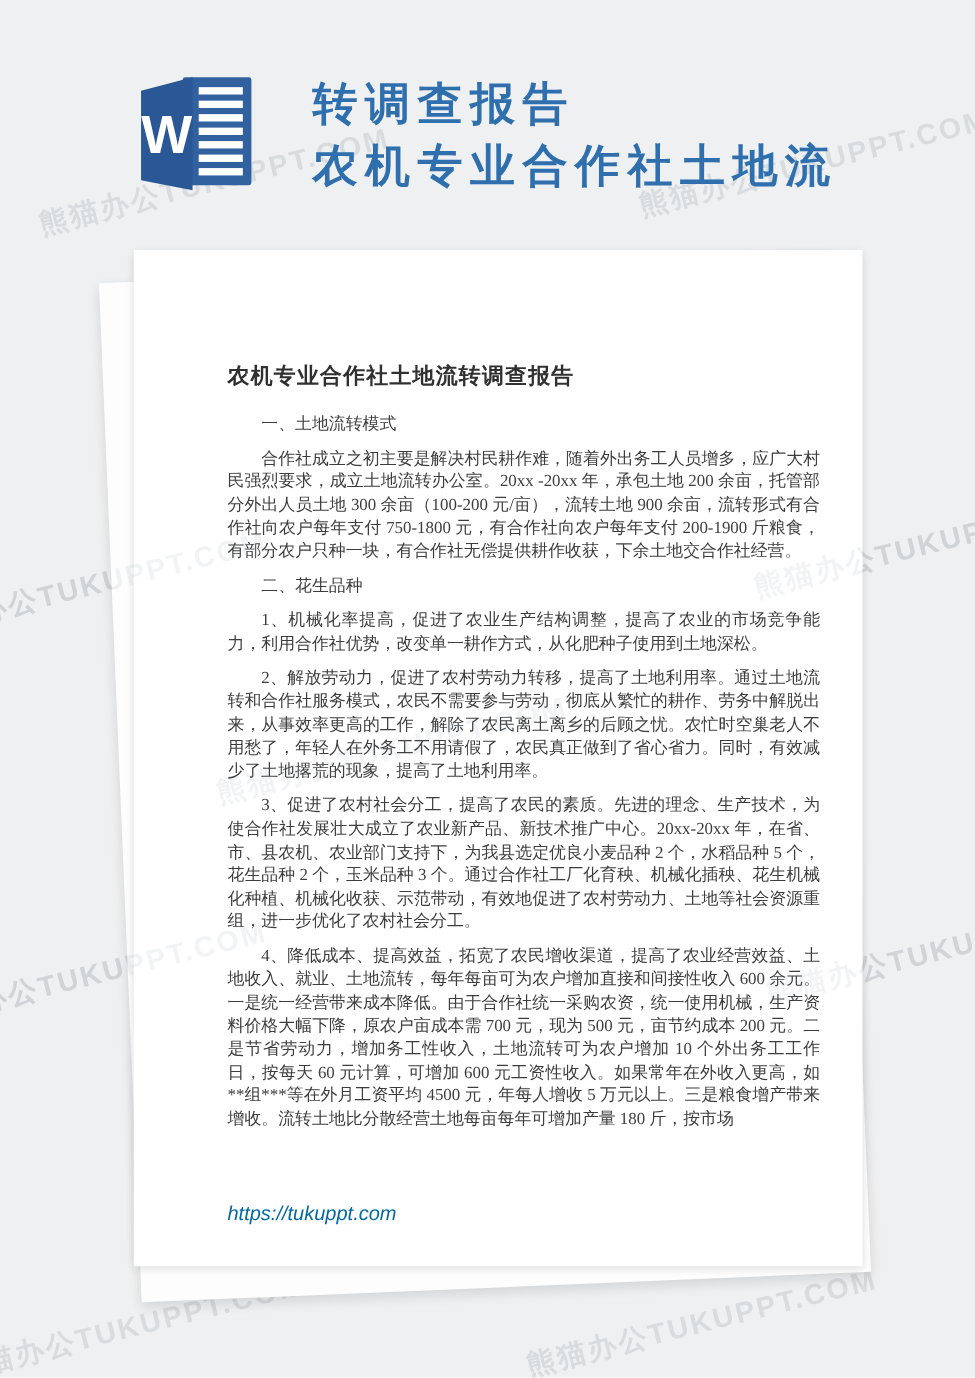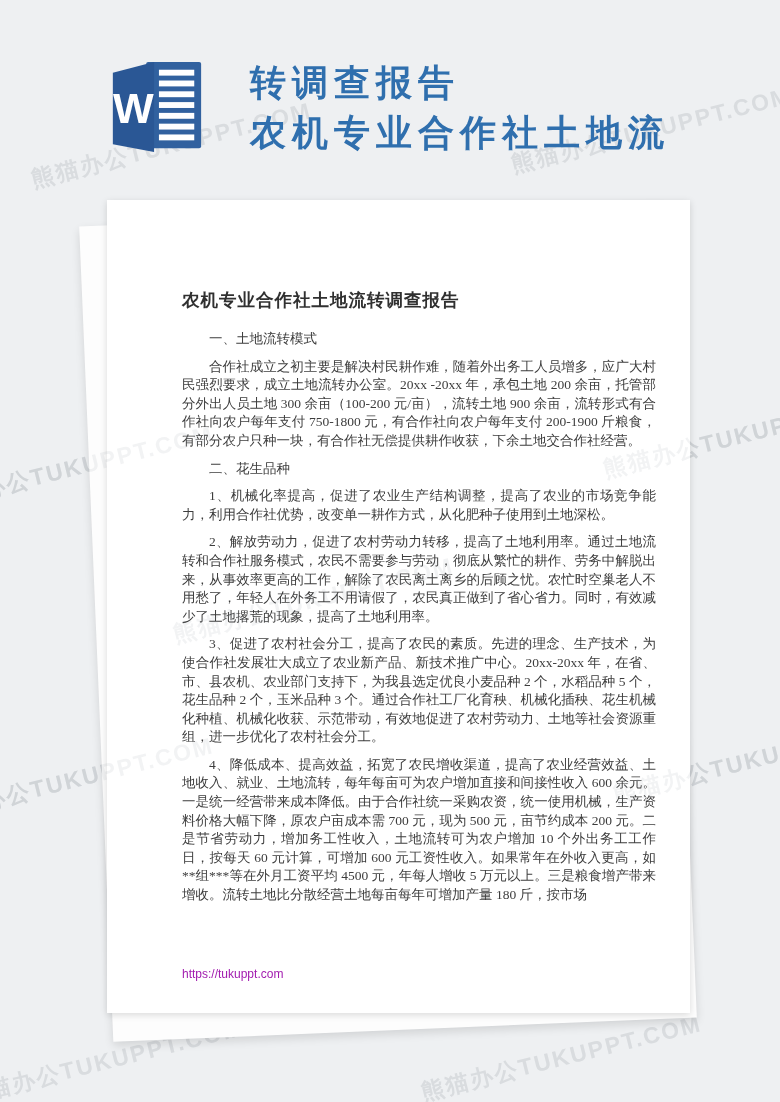--- a/index.html
+++ b/index.html
@@ -61,22 +61,23 @@
     letter-spacing:1px;margin:0 0 18px 0;
   }
   .doc-body p{
     font-family:"Liberation Serif","DejaVu Serif",serif;
     font-size:13.5px;line-height:18.6px;color:#3d3d3d;
     text-align:justify;text-indent:2em;
     margin:0 0 9px 0;
   }
   .doc-footer{
     position:absolute;left:75px;bottom:32px;
-    font-size:12px;color:#a21caf;
+    font-size:16px;color:#0369a1;
     font-family:"Liberation Sans","DejaVu Sans",sans-serif;
+    font-style:italic;
   }
 </style>
 </head>
 <body>
 
 <div class="canvas">
 
   <div class="wm-layer wm-under">
     <span class="wm p1">熊猫办公TUKUPPT.COM</span>
     <span class="wm p2">熊猫办公TUKUPPT.COM</span>

